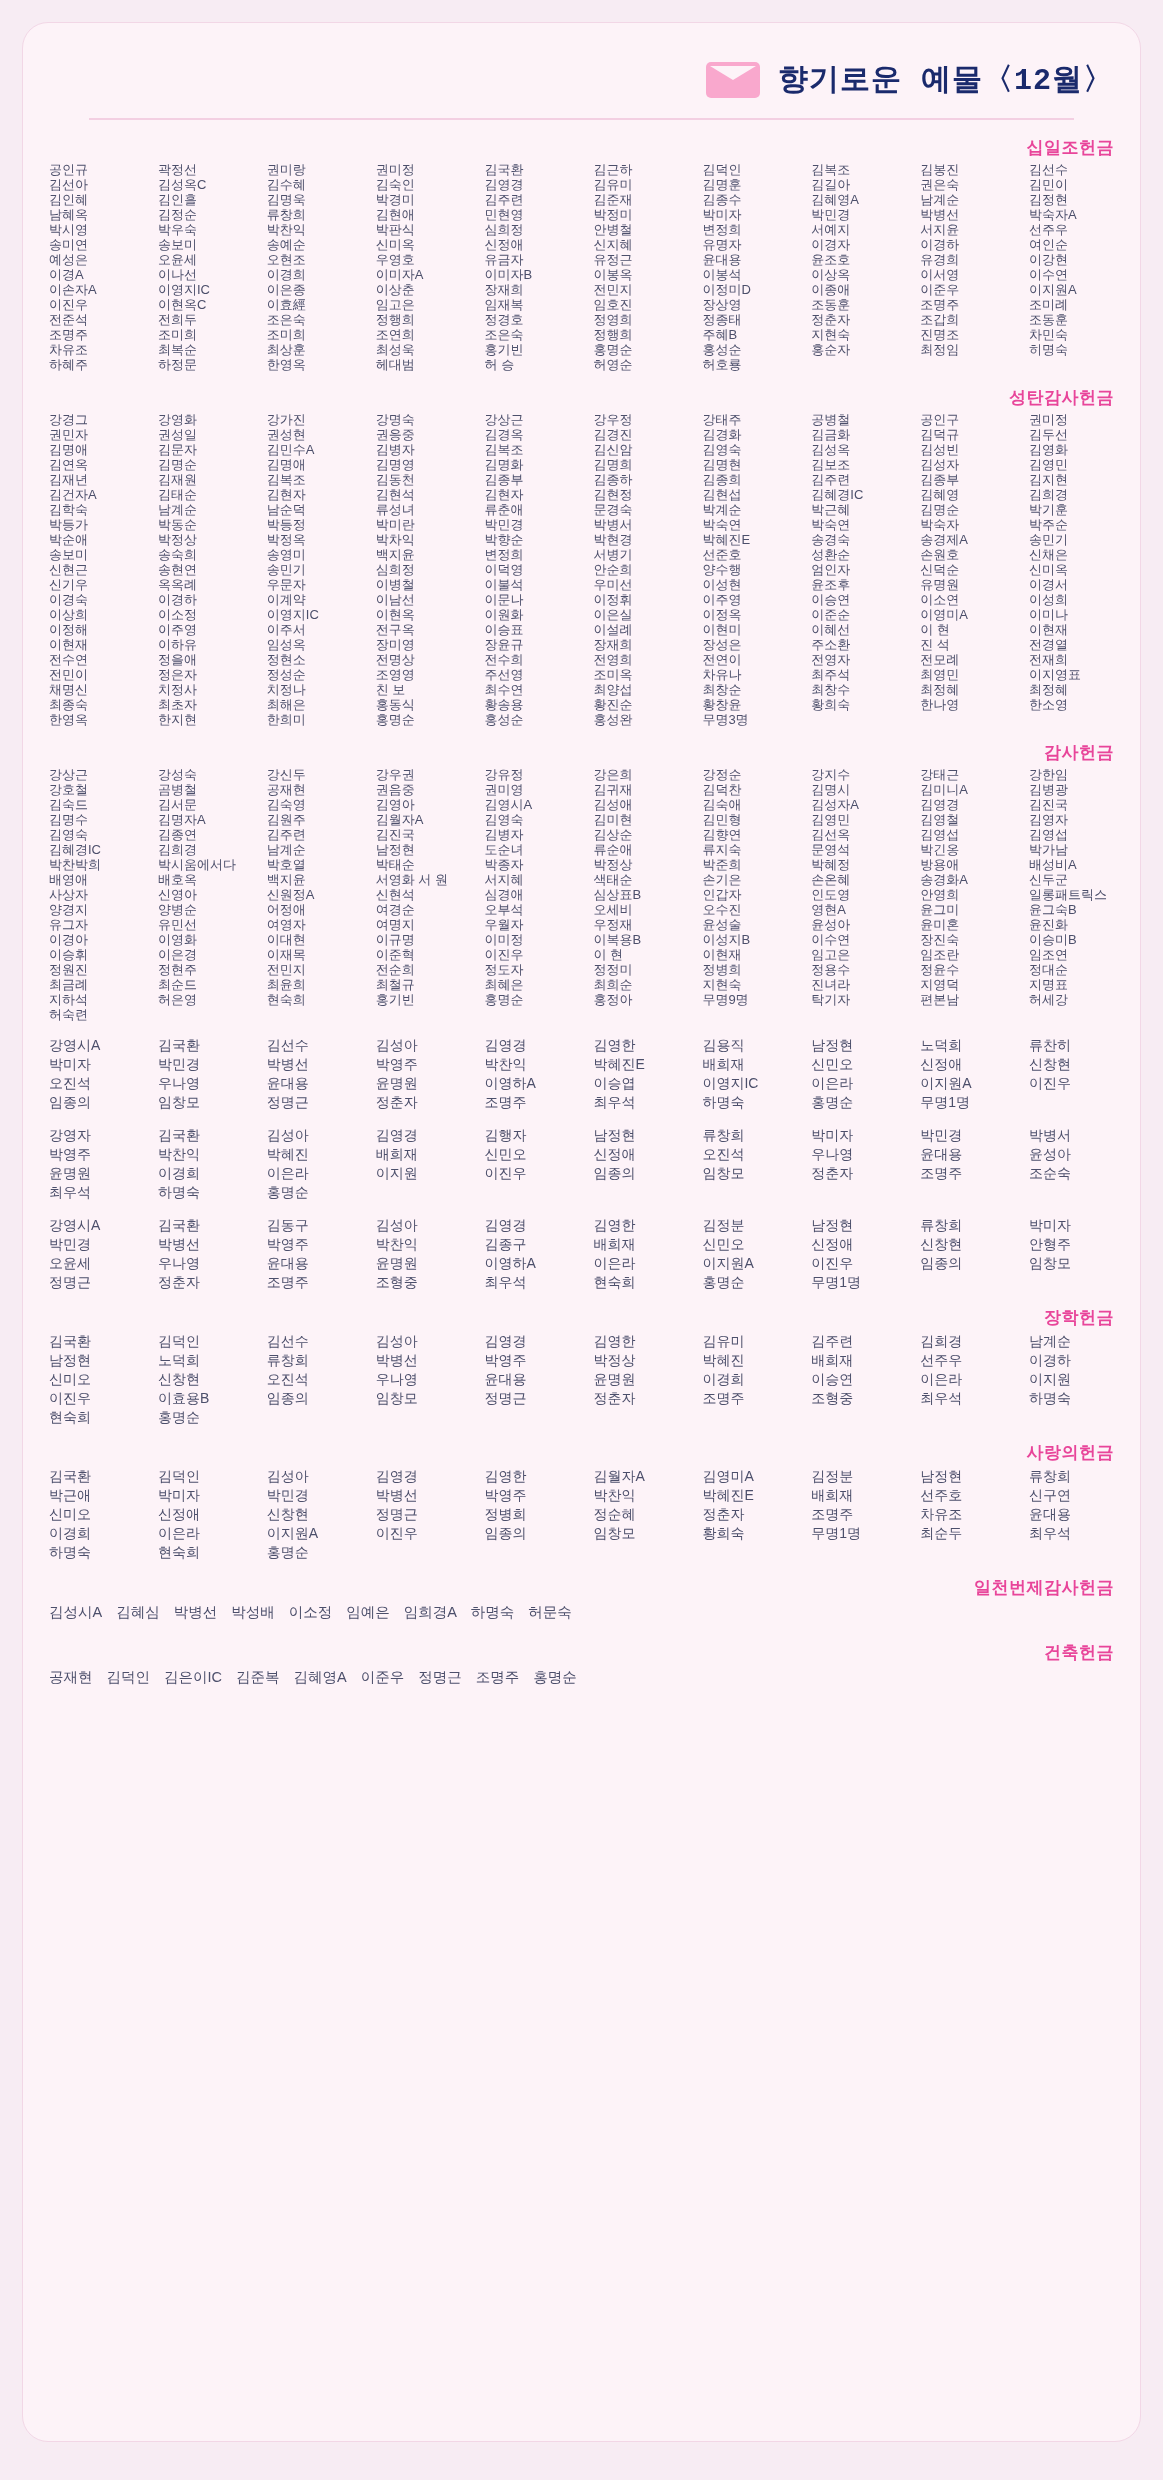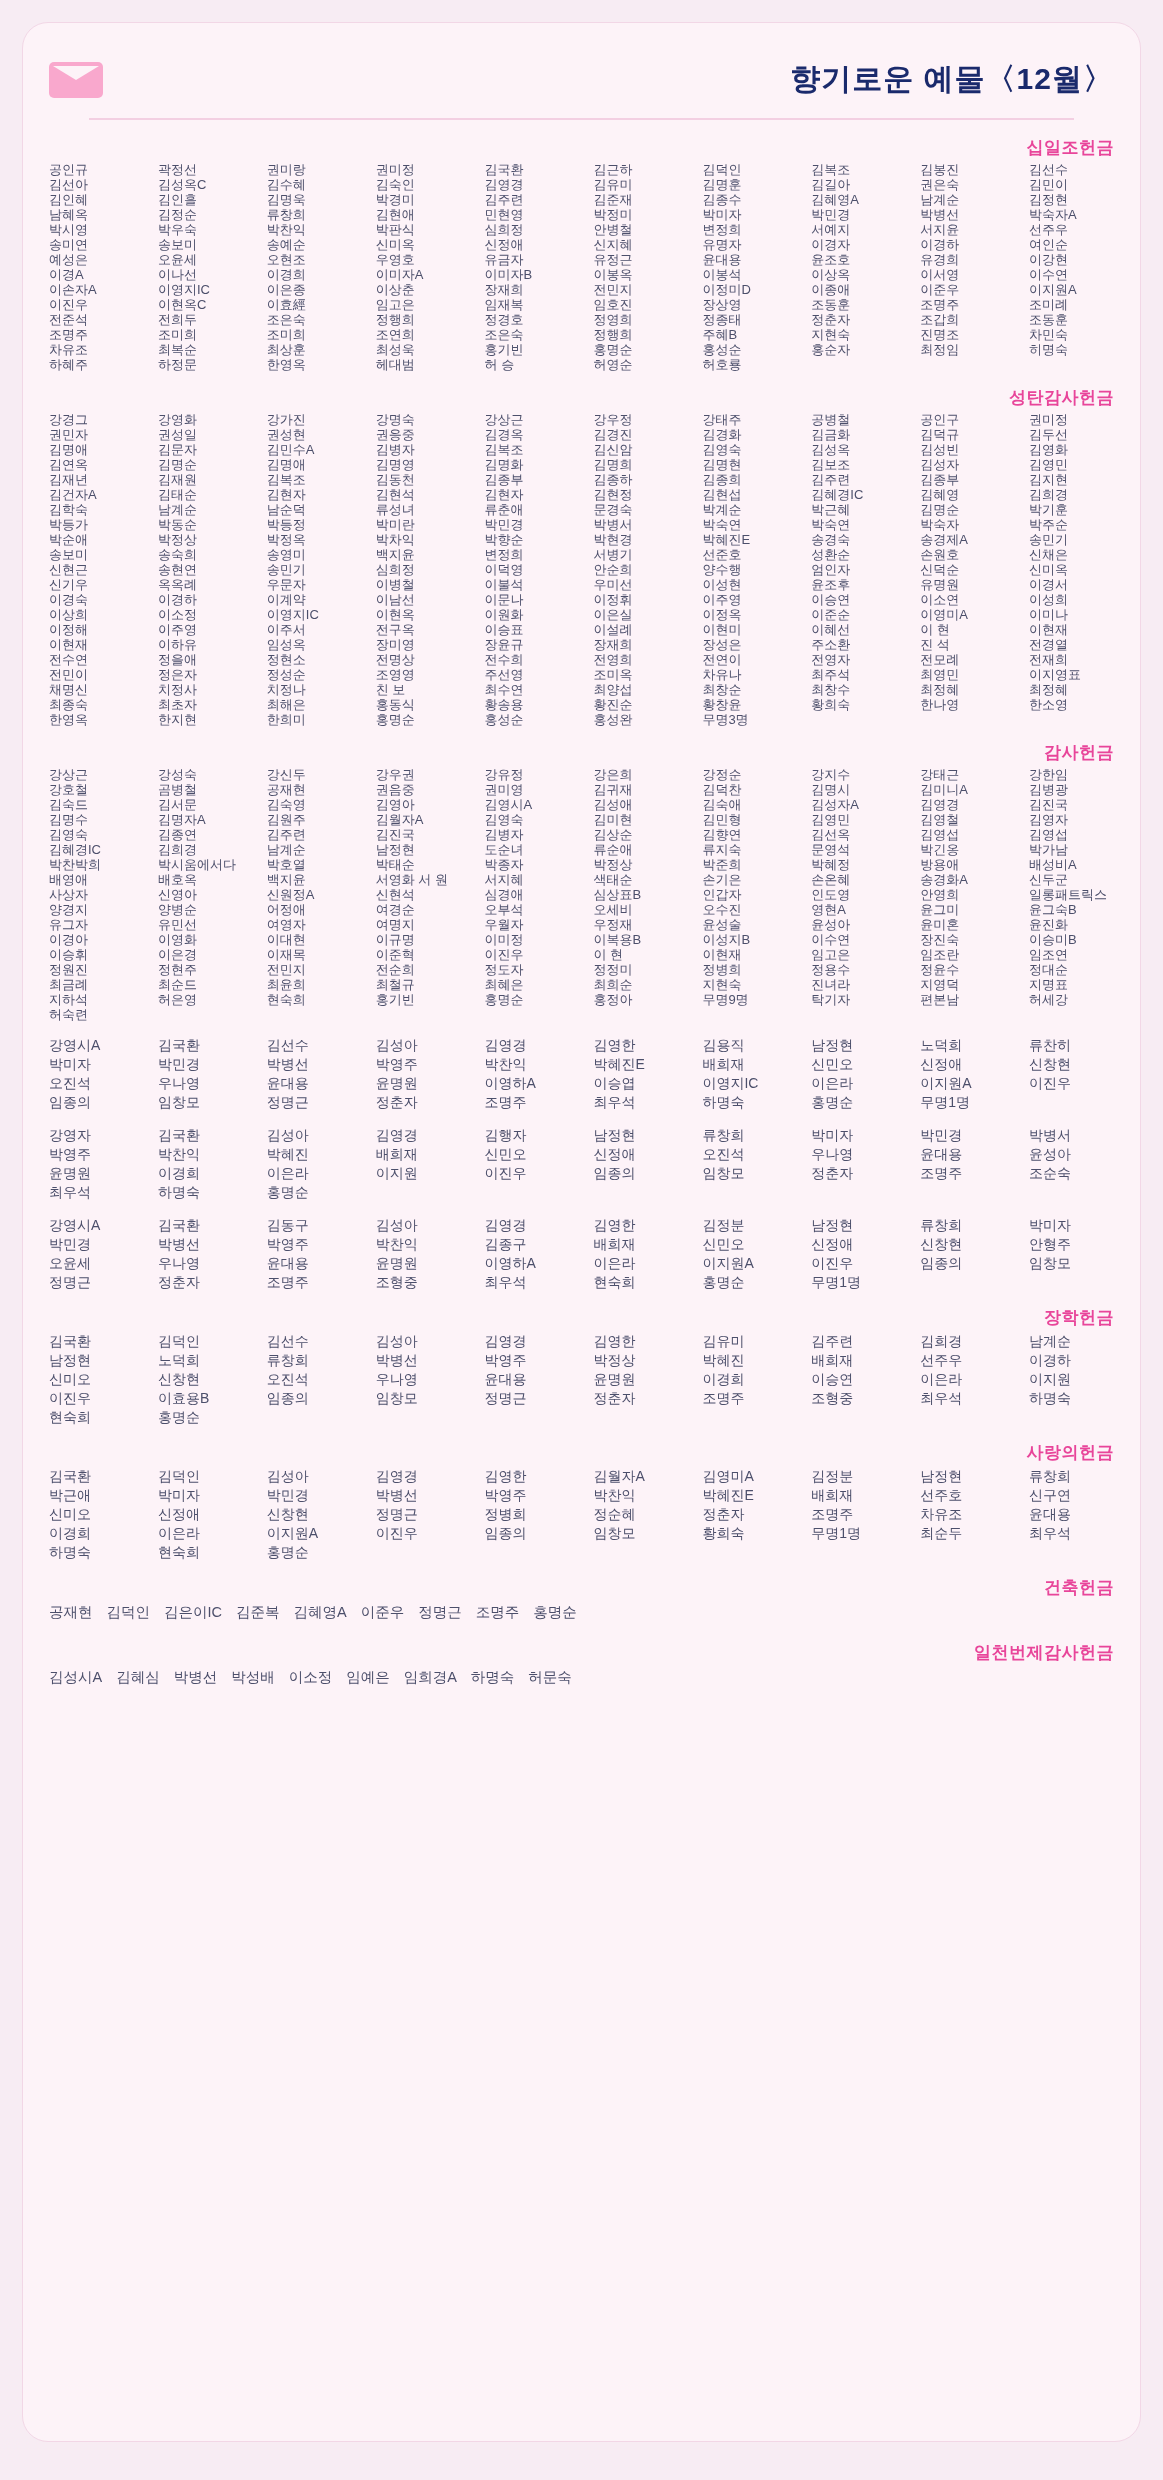--- a/index.html
+++ b/index.html
@@ -20,23 +20,24 @@
     background: #fdf3f8;
     border: 1px solid #f2d7e6;
     border-radius: 26px;
     padding: 18px 26px 34px 26px;
     min-height: 2420px;
   }
   
   .header {
     display: flex;
     align-items: center;
-    justify-content: space-between;
+    justify-content: flex-end;
     gap: 18px;
     padding: 18px 0 12px 0;
+    font-family: Liberation Mono, monospace;
   }
   .env-icon {
     width: 54px;
     height: 36px;
     background: #f9a8cd;
     border-radius: 5px;
     position: relative;
     flex: none;
   }
   .env-icon::before {
@@ -834,23 +835,23 @@
             <span class="name">황희숙</span>
             <span class="name">무명1명</span>
             <span class="name">최순두</span>
             <span class="name">최우석</span>
             <span class="name">하명숙</span>
             <span class="name">현숙희</span>
             <span class="name">홍명순</span>
           </div>
         </div>
         <div class="section inline">
+          <div class="section-title">일천번제감사헌금</div>
+          <div class="names flow"><span class="name">김성시A</span><span class="name">김혜심</span><span class="name">박병선</span><span class="name">박성배</span><span class="name">이소정</span><span class="name">임예은</span><span class="name">임희경A</span><span class="name">하명숙</span><span class="name">허문숙</span></div>
+        </div>
+        <div class="section inline">
           <div class="section-title">건축헌금</div>
           <div class="names flow"><span class="name">공재현</span><span class="name">김덕인</span><span class="name">김은이IC</span><span class="name">김준복</span><span class="name">김혜영A</span><span class="name">이준우</span><span class="name">정명근</span><span class="name">조명주</span><span class="name">홍명순</span></div>
-        </div>
-        <div class="section inline">
-          <div class="section-title">일천번제감사헌금</div>
-          <div class="names flow"><span class="name">김성시A</span><span class="name">김혜심</span><span class="name">박병선</span><span class="name">박성배</span><span class="name">이소정</span><span class="name">임예은</span><span class="name">임희경A</span><span class="name">하명숙</span><span class="name">허문숙</span></div>
         </div>
       </div>
 
   </div>
 </div>
 
 </body></html>

